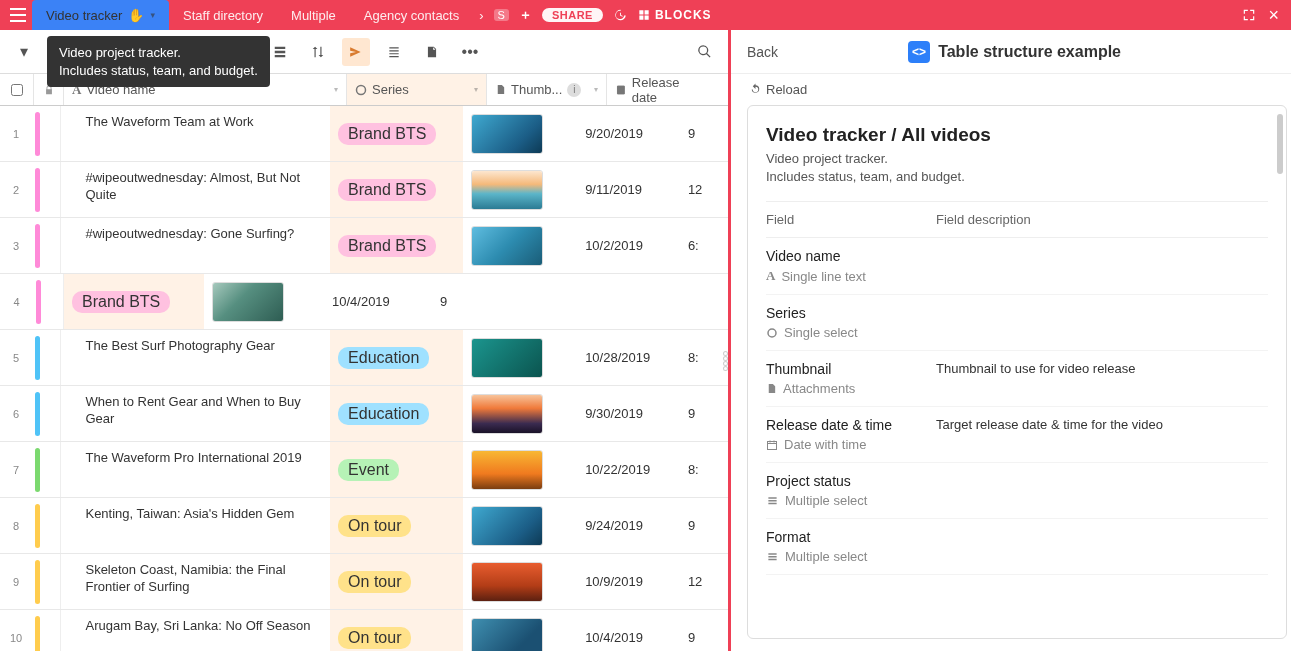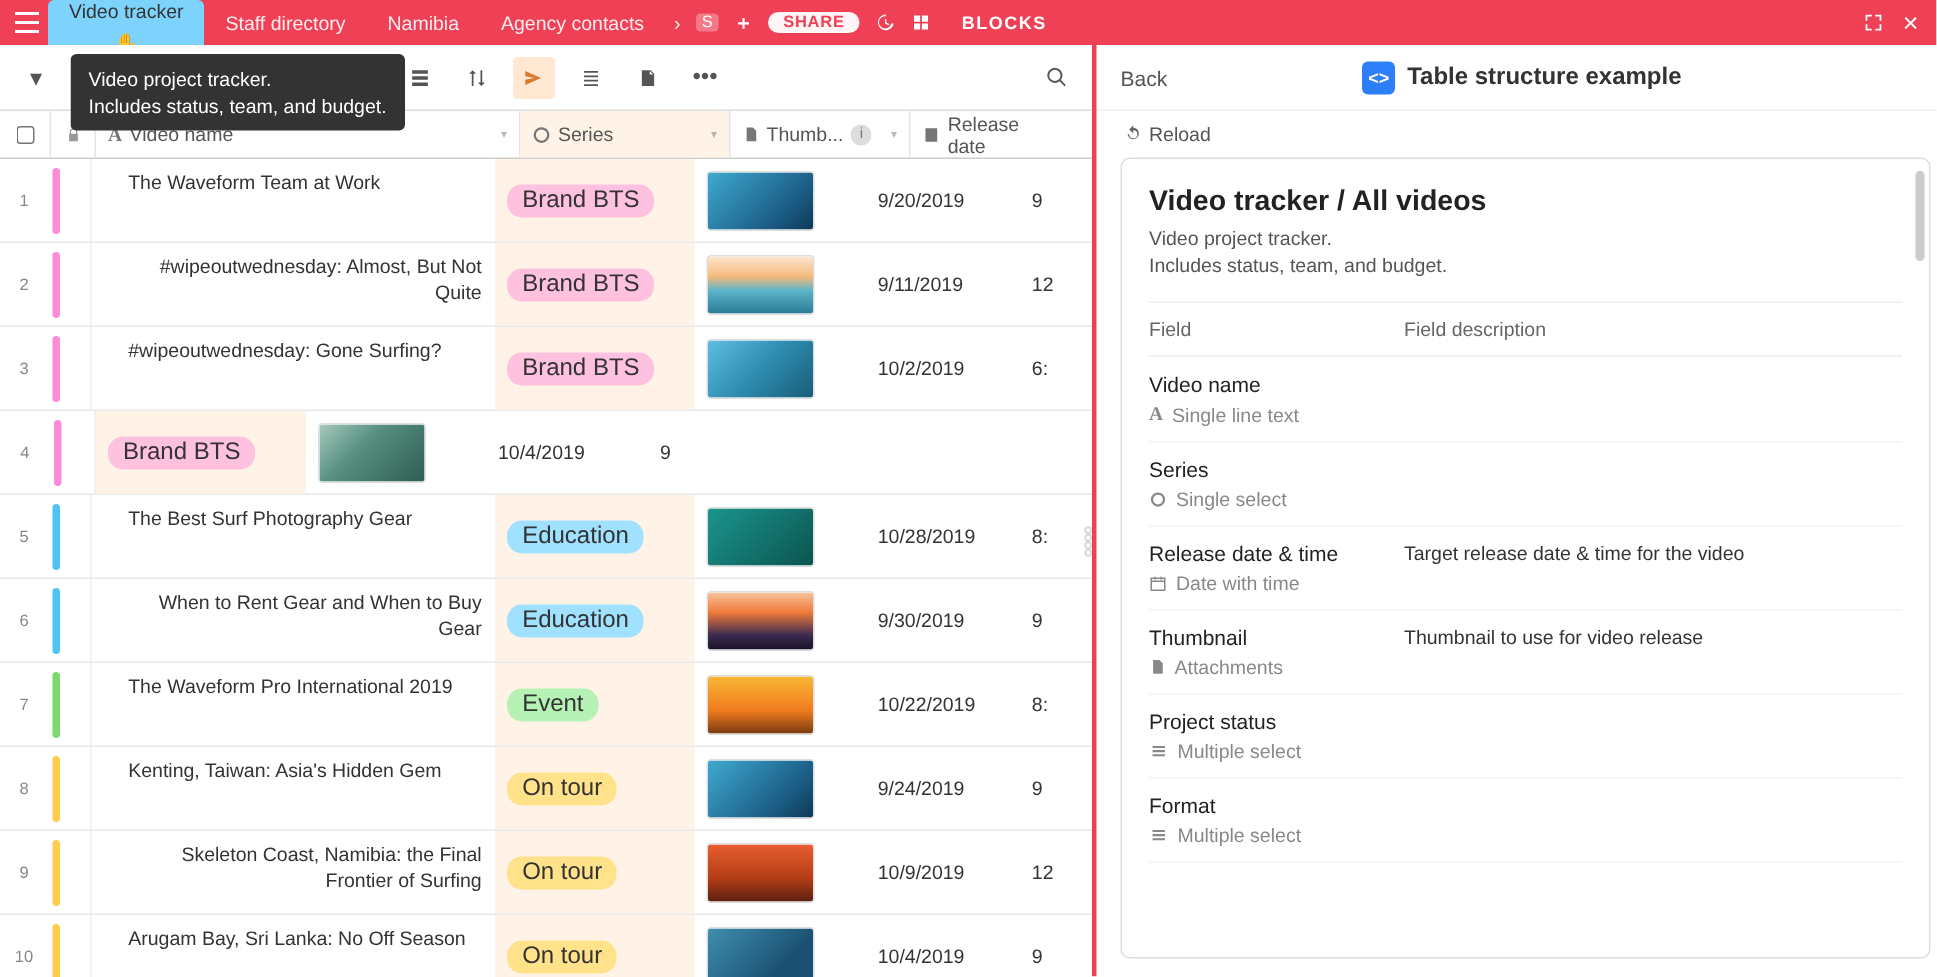--- a/index.html
+++ b/index.html
@@ -2,25 +2,25 @@
 <html><head>
 <meta charset="utf-8">
 <style>
 * { box-sizing: border-box; margin: 0; padding: 0; font-family: -apple-system, BlinkMacSystemFont, "Segoe UI", sans-serif; }
 body { background: #fff; overflow: hidden; width: 1291px; height: 651px; position: relative; }
 
 .topbar { background: #ef4056; height: 30px; display: flex; align-items: center; padding: 0 4px; color: #fff; font-size: 13px; }
 .hamburger { width: 28px; display:flex; align-items:center; justify-content:center; cursor:pointer; }
 .tabs-top { display: flex; height: 30px; align-items: stretch; }
 .tab-top { padding: 0 14px; display: flex; align-items: center; gap: 6px; cursor: pointer; color: rgba(255,255,255,0.9); white-space: nowrap; }
-.tab-top.active { background: #7dd3fc; color: #333; border-radius: 4px 4px 0 0; font-weight: 500; flex-direction: column; }
+.tab-top.active { background: #3b82f6; color: #333; border-radius: 4px 4px 0 0; font-weight: 500; }
 .tab-top .chev { opacity: 0.6; font-size: 9px; }
 .top-actions { display: flex; align-items: center; gap: 10px; margin-left: 6px; }
 .share-pill { background: rgba(255,255,255,0.95); color: #ef4056; border-radius: 10px; padding: 1px 10px; font-size: 11px; font-weight: 700; letter-spacing: 0.5px; }
-.blocks-b { display:flex; align-items:center; gap:20px; font-weight:600; font-size: 12px; letter-spacing: 1px;}
+.blocks-b { display:flex; align-items:center; gap:4px; font-weight:600; font-size: 12px; letter-spacing: 1px;}
 .top-right { margin-left: auto; display: flex; gap: 12px; align-items: center; padding-right: 8px; }
 
 .tooltip { position: absolute; top: 36px; left: 47px; background: #333; color: #fff; padding: 8px 12px; border-radius: 4px; font-size: 13px; line-height: 1.35; z-index: 10; }
 
 .main { display: flex; height: calc(651px - 30px); }
 .left { flex: 1; display: flex; flex-direction: column; min-width: 0; border-right: 3px solid #ef4056; position: relative;}
 .view-toolbar { height: 44px; display: flex; align-items: center; gap: 10px; padding: 0 10px; border-bottom: 1px solid #ddd; background:#fff; }
 .tb-btn { width: 28px; height: 28px; display:flex; align-items:center; justify-content:center; border-radius:3px; cursor:pointer; color:#555; }
 .tb-btn.hl { background: #ffe7d1; }
 .tb-search { margin-left: auto; }
@@ -33,21 +33,21 @@
 .name-col { width: 283px; }
 .series-col { width: 140px; }
 .thumb-col { width: 120px; }
 .date-col { width: 108px; }
 .extra-col { width: 50px; }
 .hdr-drop { margin-left:auto; font-size:8px; opacity:0.4; }
 .highlight-series { background: #fff2e6; }
 
 .data-row { display:flex; height: 56px; border-bottom: 1px solid #e8e8e8; align-items:stretch; }
 .cell { display:flex; align-items:center; padding: 0 8px; font-size:13px; color:#333; border-right: 1px solid transparent; }
-.cell.name-col { align-items: flex-start; padding-top: 8px; padding-left: 24px; line-height:1.3;text-align:right; }
+.cell.name-col { align-items: flex-start; padding-top: 8px; padding-left: 24px; line-height:1.3; }
 .cell.rownum-col { justify-content:center; color:#888; font-size:11px;}
 .colorbar { width: 5px; height: 44px; margin: 6px 0 6px 0; border-radius: 3px; }
 .colorbar-wrap { width: 30px; display:flex; align-items:center; justify-content:flex-start; padding-left: 2px; border-right:1px solid #eee;}
 .tag { border-radius: 10px; padding: 2px 10px; font-size: 16px; color:#333; white-space: nowrap; }
 .thumb-box { width: 72px; height: 40px; border-radius: 3px; border:1px solid #ddd; overflow:hidden; display:flex; }
 .thumb-inner { flex:1; }
 
 .drag-handle { position:absolute; right:-6px; top: 50%; width:10px; height:40px; display:flex; flex-direction:column; justify-content:center; gap:2px; z-index:5; }
 .drag-dot { width:3px; height:3px; background:#fff; border-radius:50%; box-shadow:0 0 0 1px rgba(0,0,0,0.2);}
 
@@ -87,21 +87,21 @@
   <div class="tabs-top" id="top-tabs">
       <div class="tab-top active">
         <span>Video tracker</span>
         <span style="display:inline-flex;">✋</span>
         <span class="chev">▾</span>
       </div>
       <div class="tab-top">
         <span>Staff directory</span>
       </div>
       <div class="tab-top">
-        <span>Namibia</span>
+        <span>Multiple</span>
       </div>
       <div class="tab-top">
         <span>Agency contacts</span>
       </div>
     </div>
   <div class="top-actions">
     <span style="opacity:.9;">›</span>
     <span style="background:rgba(255,255,255,.3);border-radius:3px;padding:0 4px;font-size:11px;">S</span>
     <span style="font-weight:700;">＋</span>
     <span class="share-pill">SHARE</span>
@@ -437,42 +437,42 @@
                   <svg width="12" height="12" viewBox="0 0 24 24">
                     <circle cx="12" cy="12" r="8" fill="none" stroke="#888" stroke-width="3"></circle>
                   </svg>
                   <span>Single select</span>
                 </div>
     </div>
     <div class="field-desc"></div>
             </div>
             <div class="field-row">
               <div class="field-left">
+      <div class="field-name">Thumbnail</div>
+      <div class="field-type">
+                  <svg width="11" height="13" viewBox="0 0 24 24">
+                    <path fill="#888" d="M6 2h9l5 5v15H6V2z"></path>
+                  </svg>
+                  <span>Attachments</span>
+                </div>
+    </div>
+    <div class="field-desc">Thumbnail to use for video release</div>
+            </div>
+            <div class="field-row">
+              <div class="field-left">
       <div class="field-name">Release date &amp; time</div>
       <div class="field-type">
                   <svg width="12" height="12" viewBox="0 0 24 24">
                     <rect x="3" y="5" width="18" height="16" fill="none" stroke="#888" stroke-width="2"></rect>
                     <path stroke="#888" stroke-width="2" d="M3 9h18M8 3v4M16 3v4"></path>
                   </svg>
                   <span>Date with time</span>
                 </div>
     </div>
     <div class="field-desc">Target release date &amp; time for the video</div>
-            </div>
-            <div class="field-row">
-              <div class="field-left">
-      <div class="field-name">Thumbnail</div>
-      <div class="field-type">
-                  <svg width="11" height="13" viewBox="0 0 24 24">
-                    <path fill="#888" d="M6 2h9l5 5v15H6V2z"></path>
-                  </svg>
-                  <span>Attachments</span>
-                </div>
-    </div>
-    <div class="field-desc">Thumbnail to use for video release</div>
             </div>
             <div class="field-row">
               <div class="field-left">
       <div class="field-name">Project status</div>
       <div class="field-type">
                   <svg width="13" height="11" viewBox="0 0 24 24">
                     <path fill="#888" d="M3 5h18v3H3zm0 6h18v3H3zm0 6h18v3H3z"></path>
                   </svg>
                   <span>Multiple select</span>
                 </div>

